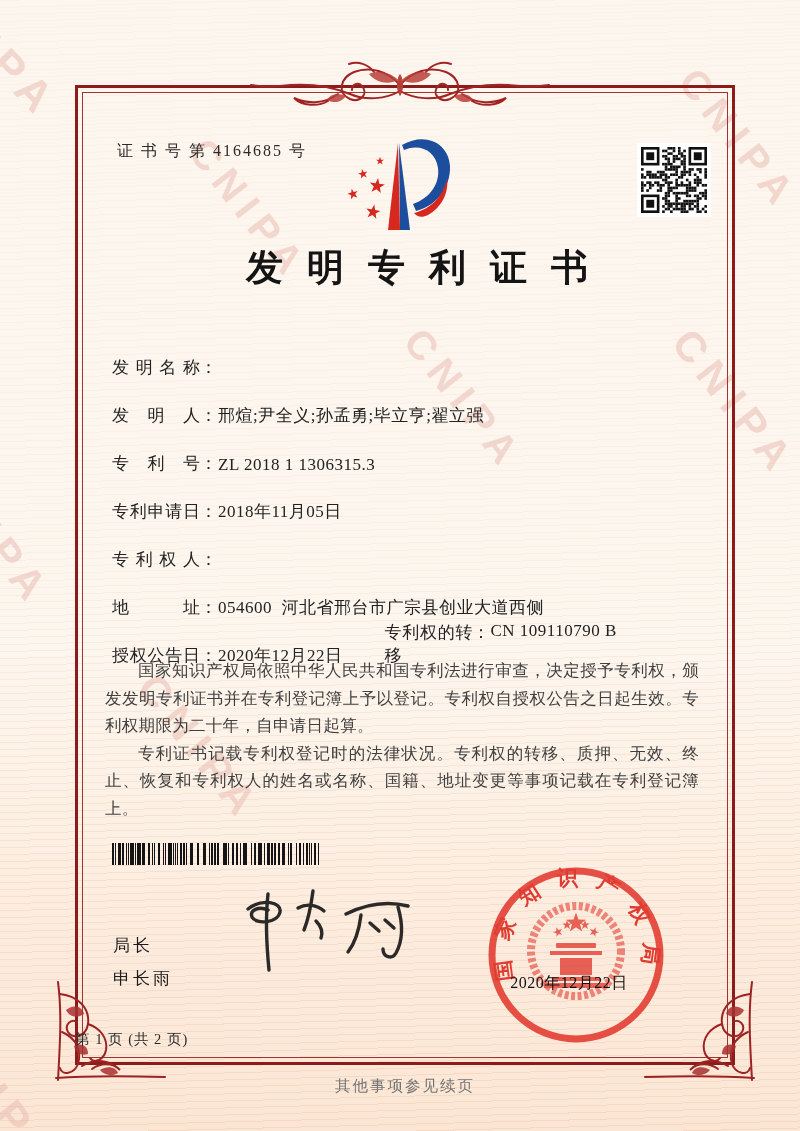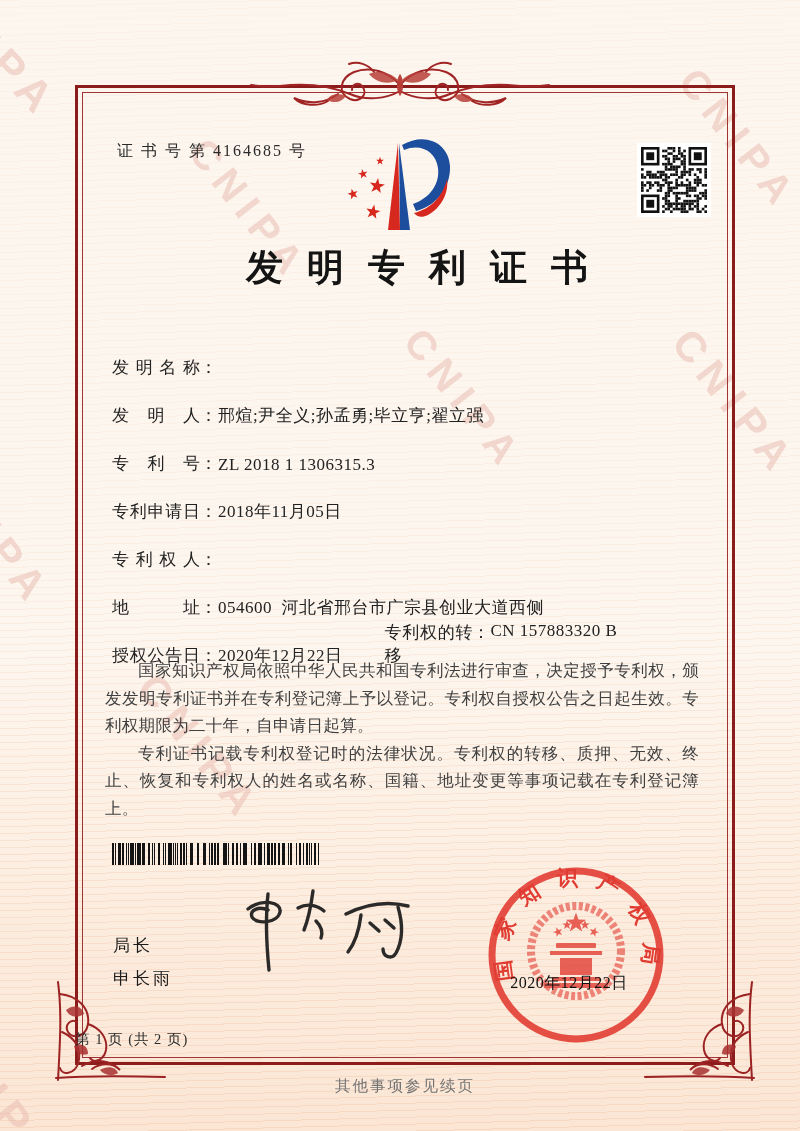--- a/index.html
+++ b/index.html
@@ -444,21 +444,21 @@
       <span class="fcolon">：</span>
       <span class="fvalue">054600  河北省邢台市广宗县创业大道西侧</span>
   </div>
   <div class="frow">
     <span class="flabel">授权公告日</span>
       <span class="fcolon">：</span>
       <span class="fvalue">2020年12月22日</span>
     <span class="fpair2">
         <span class="flabel">专利权的转移</span>
         <span class="fcolon">：</span>
-        <span class="fvalue">CN 157883320 B</span>
+        <span class="fvalue">CN 109110790 B</span>
       </span>
   </div>
 </div>
 
 <div class="legal">
   <p>国家知识产权局依照中华人民共和国专利法进行审查，决定授予专利权，颁发发明专利证书并在专利登记簿上予以登记。专利权自授权公告之日起生效。专利权期限为二十年，自申请日起算。</p>
   <p>专利证书记载专利权登记时的法律状况。专利权的转移、质押、无效、终止、恢复和专利权人的姓名或名称、国籍、地址变更等事项记载在专利登记簿上。</p>
 </div>
 
 <div class="barcode"><svg id="bc" width="210" height="22" viewBox="0 0 210 22">

